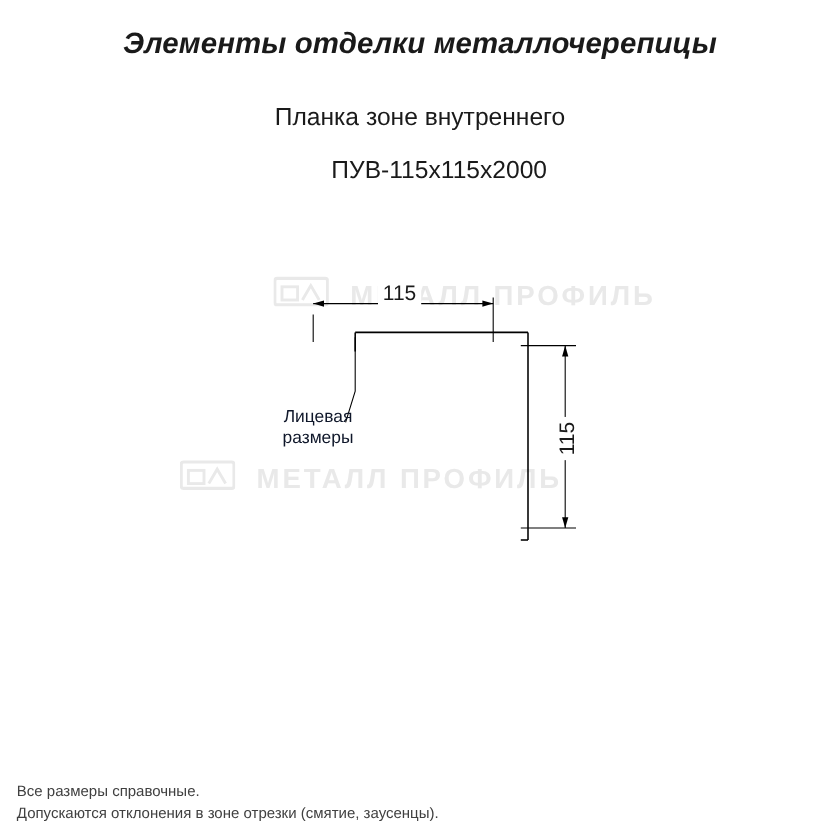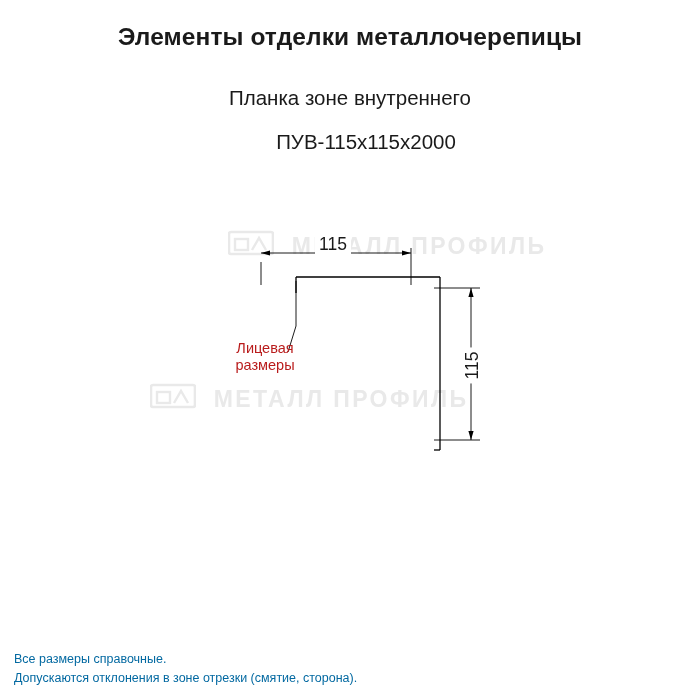--- a/index.html
+++ b/index.html
@@ -24,20 +24,21 @@
   
   .title-main {
     position: absolute;
     left: 0;
     top: 23px;
     width: 700px;
     text-align: center;
     font-size: 24.5px;
     font-weight: bold;
     letter-spacing: 0.1px;
+    font-style: italic;
   }
   .title-sub1 {
     position: absolute;
     left: 0;
     top: 86px;
     width: 700px;
     text-align: center;
     font-size: 20.5px;
   }
   .title-sub2 {
@@ -101,31 +102,31 @@
   }
 
   .face-label {
     position: absolute;
     left: 224px;
     top: 340px;
     width: 82px;
     text-align: center;
     font-size: 14.5px;
     line-height: 17px;
-    color: #b91c1c;
+    color: #0f172a;
   }
 
   
   .notes {
     position: absolute;
     left: 14px;
     bottom: 12px;
     font-size: 12.5px;
     line-height: 19px;
-    color: #0369a1;
+    color: #404040;
   }
 </style>
 </head>
 <body>
 
 <div class="page">
 
   <div class="wm wm-1">
     <span class="wm-logo">
       <svg width="46" height="30" viewBox="0 0 46 30">
@@ -195,16 +196,16 @@
   <div class="dim-label dim-top">115</div>
   <div class="dim-label dim-right">115</div>
 
   <div class="face-label">
     <div>Лицевая</div>
     <div>размеры</div>
   </div>
 
   <div class="notes">
     <div>Все размеры справочные.</div>
-    <div>Допускаются отклонения в зоне отрезки (смятие, сторона).</div>
+    <div>Допускаются отклонения в зоне отрезки (смятие, заусенцы).</div>
   </div>
 
 </div>
 
 </body></html>

